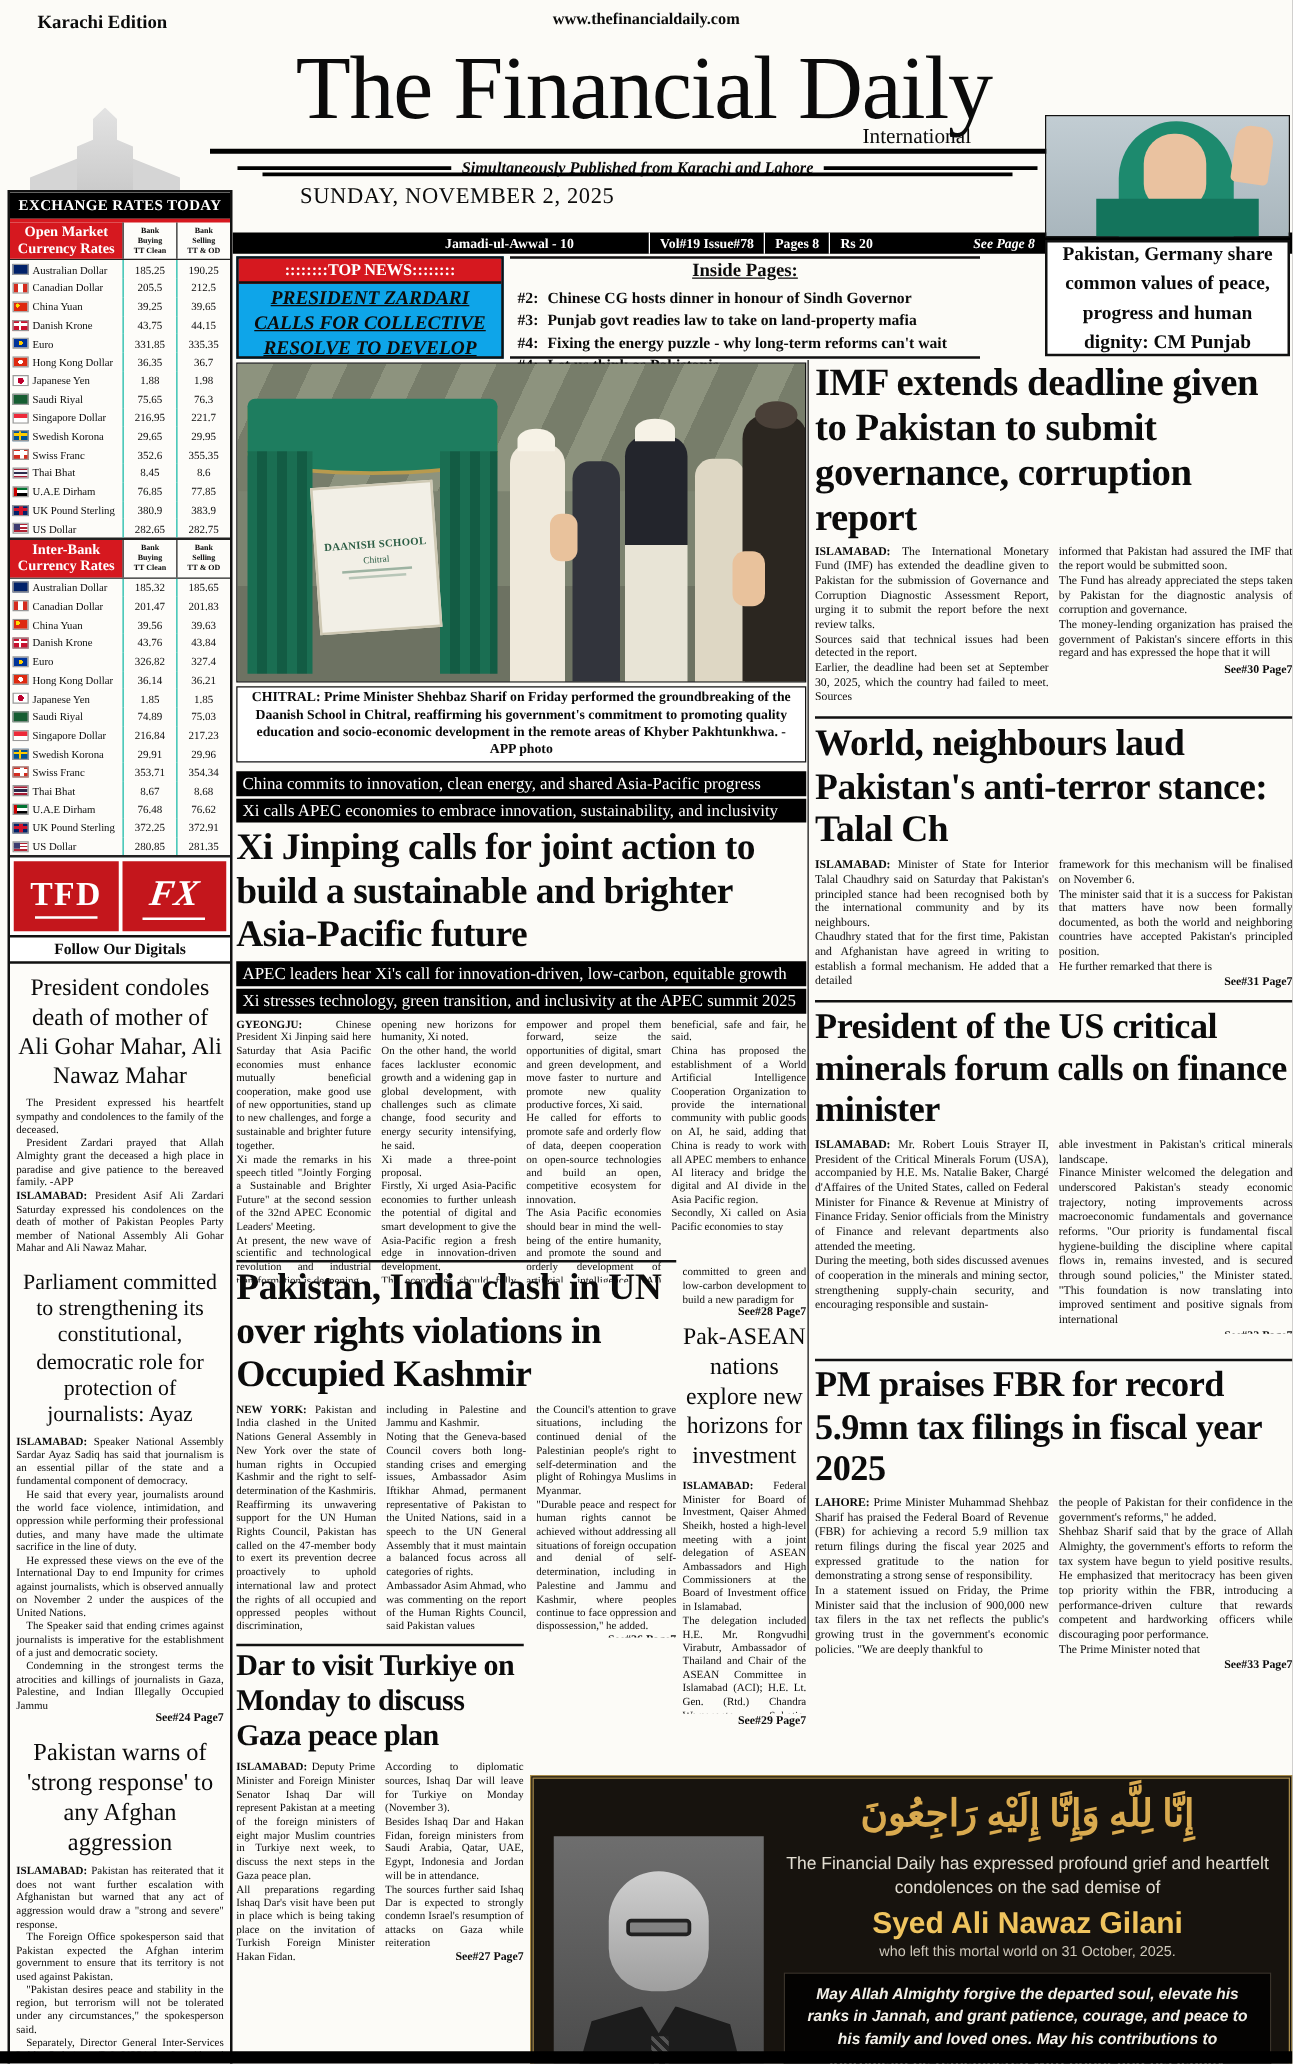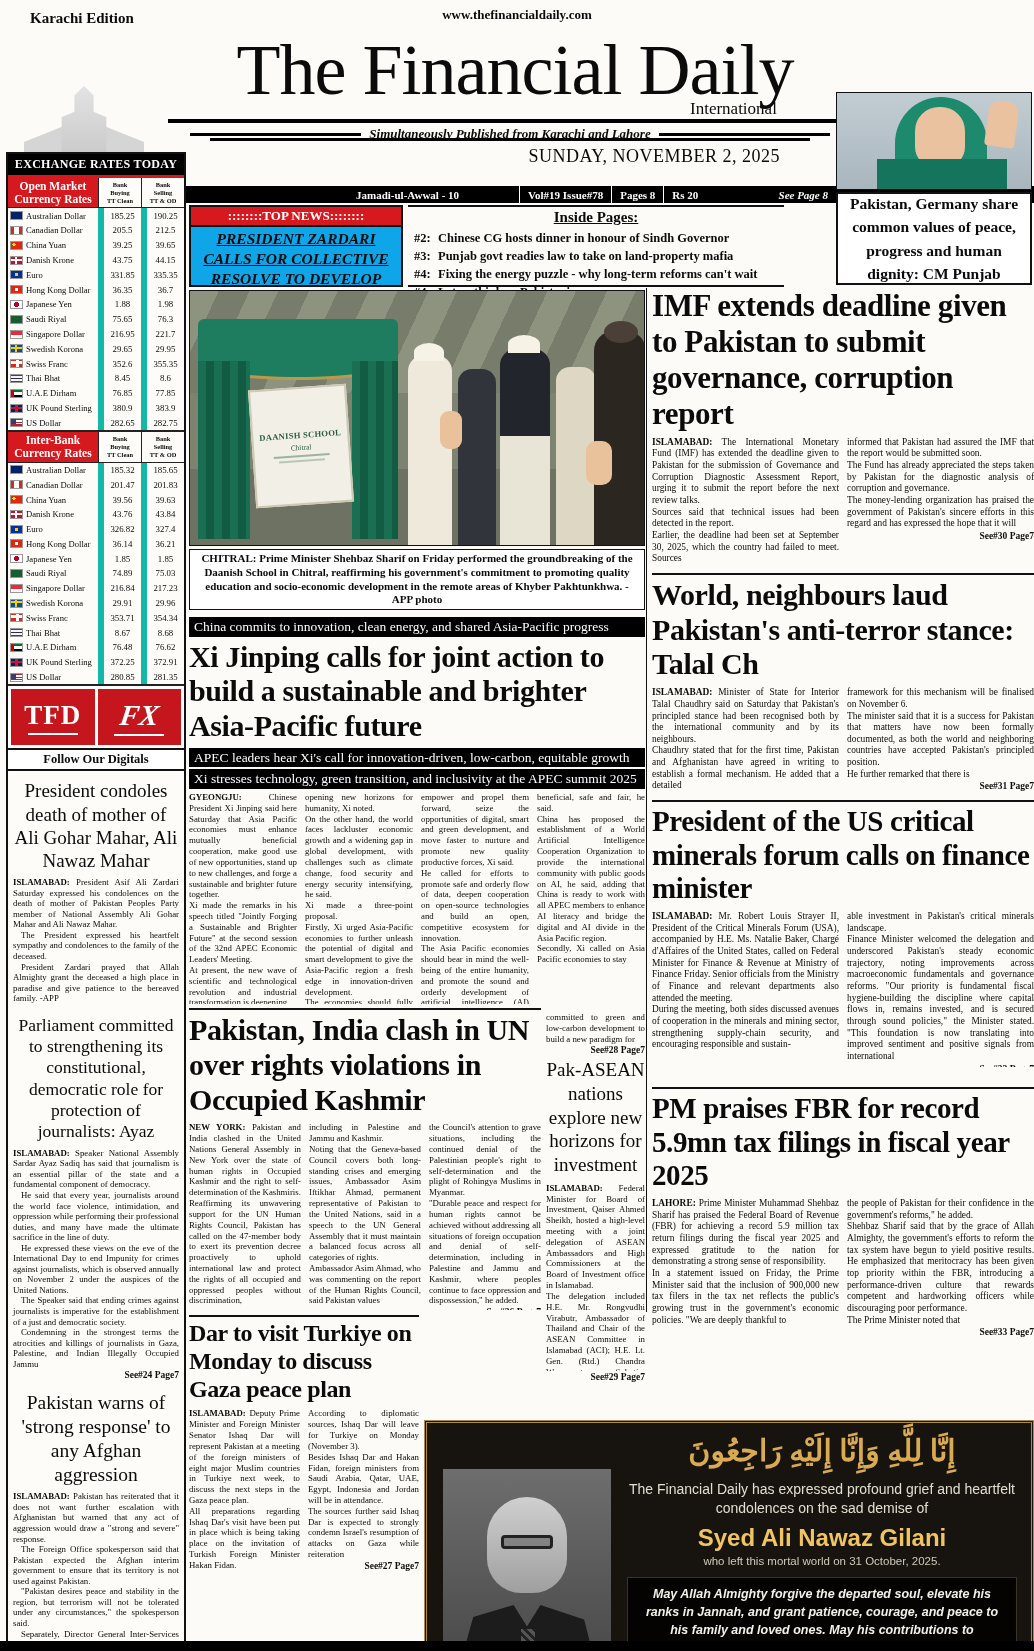--- a/index.html
+++ b/index.html
@@ -9,38 +9,38 @@
 
 .edition{font-size:15px;font-weight:bold}
 .site-url{font-size:13px;font-weight:bold;text-align:center}
 .masthead{font-size:72px;line-height:1;white-space:nowrap;letter-spacing:-1px}
 .mast-sub{font-size:17px}
 .rule-thick{background:#000;height:4px}
 .rule-mid{background:#000;height:3px}
 .pubrow{display:flex;align-items:center;gap:8px}
 .pubrow .ln{flex:1;height:3px;background:#000}
 .publine{font-size:13px;font-weight:bold;font-style:italic;white-space:nowrap}
-.dateline-big{font-size:18px;text-align:right;letter-spacing:.5px}
+.dateline-big{font-size:18px;text-align:left;letter-spacing:.5px}
 .monument{background:linear-gradient(180deg,#e3e3e3,#c2c2c2);clip-path:polygon(50% 0,62% 10%,62% 28%,78% 34%,78% 100%,22% 100%,22% 34%,38% 28%,38% 10%)}
 .monu-base{background:#d5d5d5;clip-path:polygon(0 40%,50% 0,100% 40%,100% 100%,0 100%)}
 
 .infobar{background:#000;color:#fff;display:flex;align-items:center;font-size:11px;font-weight:bold;padding:0 8px 0 0}
 .infobar .sep{width:1px;align-self:stretch;background:#fff;margin:0 8px}
 .infobar .it{white-space:nowrap}
 .see-page{font-style:italic;margin-left:auto}
 
 #leftcol{border:2px solid #111;background:#fdfcf9;overflow:hidden}
 .ex-title{background:#000;color:#fff;font-weight:bold;font-size:12px;text-align:center;padding:3px 0;letter-spacing:.3px}
 .ex-redline{height:3px;background:#d6181f}
 .cur-head{display:flex;border-bottom:1px solid #222}
 .cur-head .rh{background:#d6181f;color:#fff;font-weight:bold;font-size:11.5px;line-height:1.1;text-align:center;flex:1;padding:2px 0;display:flex;flex-direction:column;justify-content:center}
 .cur-head .bh{width:43px;border-left:1px solid #222;font-size:6.4px;font-weight:bold;text-align:center;line-height:1.25;display:flex;flex-direction:column;justify-content:center}
 .cur-row{display:flex;align-items:center;height:14.8px;font-size:8.6px}
 .cur-row .nm{flex:1;display:flex;align-items:center;gap:3px;padding-left:2px;min-width:0;white-space:nowrap;overflow:hidden}
-.cur-row .v{width:43px;border-left:6px solid #14b8a6;text-align:center;font-size:8.8px;align-self:stretch;display:flex;align-items:center;justify-content:center}
+.cur-row .v{width:43px;border-left:1px solid #14b8a6;text-align:center;font-size:8.8px;align-self:stretch;display:flex;align-items:center;justify-content:center}
 .flag{width:13px;height:9px;display:inline-block;border:1px solid #999;flex:none}
 [data-flag="au"]{background:#012169}
 [data-flag="ca"]{background:linear-gradient(90deg,#d52b1e 0 30%,#fff 30% 70%,#d52b1e 70%)}
 [data-flag="cn"]{background:radial-gradient(circle at 28% 35%,#ffde00 0 1.6px,#de2910 1.7px)}
 [data-flag="dk"]{background:linear-gradient(90deg,transparent 0 4px,#fff 4px 6px,transparent 6px),linear-gradient(0deg,transparent 0 3.5px,#fff 3.5px 5.5px,transparent 5.5px),#c8102e}
 [data-flag="eu"]{background:radial-gradient(circle,#ffcc00 0 1.6px,#003399 1.7px)}
 [data-flag="hk"]{background:radial-gradient(circle,#fff 0 1.8px,#de2910 1.9px)}
 [data-flag="jp"]{background:radial-gradient(circle,#bc002d 0 2.4px,#fff 2.5px)}
 [data-flag="sa"]{background:#165d31}
 [data-flag="sg"]{background:linear-gradient(#ed2939 0 50%,#fff 50%)}
@@ -452,26 +452,26 @@
       <div class="logo-box">
           <span class="logo-fx">FX</span>
           <span class="logo-sub"></span>
         </div>
     </div>
     <div class="follow">Follow Our Digitals</div>
 
     <div class="l-art">
       <div class="l-hl" style="font-size:19px">President condoles death of mother of Ali Gohar Mahar, Ali Nawaz Mahar</div>
       <div class="l-bt">
-          <p><b class="dl">ISLAMABAD:</b> <span>President Asif Ali Zardari Saturday expressed his condolences on the death of mother of Pakistan Peoples Party member of National Assembly Ali Gohar Mahar and Ali Nawaz Mahar.</span></p>
-        </div>
-      <div class="l-bt">
 
       <p class="lp">The President expressed his heartfelt sympathy and condolences to the family of the deceased.</p>
           <p class="lp">President Zardari prayed that Allah Almighty grant the deceased a high place in paradise and give patience to the bereaved family. -APP</p>
+        </div>
+      <div class="l-bt">
+          <p><b class="dl">ISLAMABAD:</b> <span>President Asif Ali Zardari Saturday expressed his condolences on the death of mother of Pakistan Peoples Party member of National Assembly Ali Gohar Mahar and Ali Nawaz Mahar.</span></p>
         </div>
     </div>
 
     <div class="l-art">
       <div class="l-hl" style="font-size:17.5px">Parliament committed to strengthening its constitutional, democratic role for protection of journalists: Ayaz</div>
       <div class="l-bt">
           <p><b class="dl">ISLAMABAD:</b> <span>Speaker National Assembly Sardar Ayaz Sadiq has said that journalism is an essential pillar of the state and a fundamental component of democracy.</span></p>
         </div>
       <div class="l-bt">
 
@@ -561,20 +561,21 @@
       <div class="abs" style="left:366px;top:76px;width:40px;height:180px;background:#ded7c4;border-radius:14px 14px 0 0"></div>
       <div class="abs" style="left:404px;top:40px;width:52px;height:216px;background:#2b2620;border-radius:20px 20px 0 0"></div>
       <div class="abs" style="left:414px;top:30px;width:34px;height:22px;background:#4a4038;border-radius:50%"></div>
       <div class="abs" style="left:396px;top:150px;width:26px;height:44px;background:#e9c29c;border-radius:10px"></div>
       <div class="abs" style="left:250px;top:120px;width:22px;height:38px;background:#e9c29c;border-radius:9px"></div>
     </div>
     <div class="caption-box">CHITRAL: Prime Minister Shehbaz Sharif on Friday performed the groundbreaking of the Daanish School in Chitral, reaffirming his government's commitment to promoting quality education and socio-economic development in the remote areas of Khyber Pakhtunkhwa. -APP photo</div>
 
     <div style="margin-top:7px">
       <div class="kick">China commits to innovation, clean energy, and shared Asia-Pacific progress</div>
+      <div class="kick">Xi calls APEC economies to embrace innovation, sustainability, and inclusivity</div>
       <div class="hl" style="font-size:30px;margin:3px 0 4px">Xi Jinping calls for joint action to build a sustainable and brighter Asia-Pacific future</div>
       <div class="kick">APEC leaders hear Xi's call for innovation-driven, low-carbon, equitable growth</div>
       <div class="kick">Xi stresses technology, green transition, and inclusivity at the APEC summit 2025</div>
       <div class="cols" style="height:212px;margin-top:3px">
         <div class="col bt"><b class="dl">GYEONGJU:</b> <span>Chinese President Xi Jinping said here Saturday that Asia Pacific economies must enhance mutually beneficial cooperation, make good use of new opportunities, stand up to new challenges, and forge a sustainable and brighter future together.
 Xi made the remarks in his speech titled "Jointly Forging a Sustainable and Brighter Future" at the second session of the 32nd APEC Economic Leaders' Meeting.
 At present, the new wave of scientific and technological revolution and industrial transformation is deepening,</span></div>
         <div class="col bt">opening new horizons for humanity, Xi noted.
 On the other hand, the world faces lackluster economic growth and a widening gap in global development, with challenges such as climate change, food security and energy security intensifying, he said.
 Xi made a three-point proposal.

